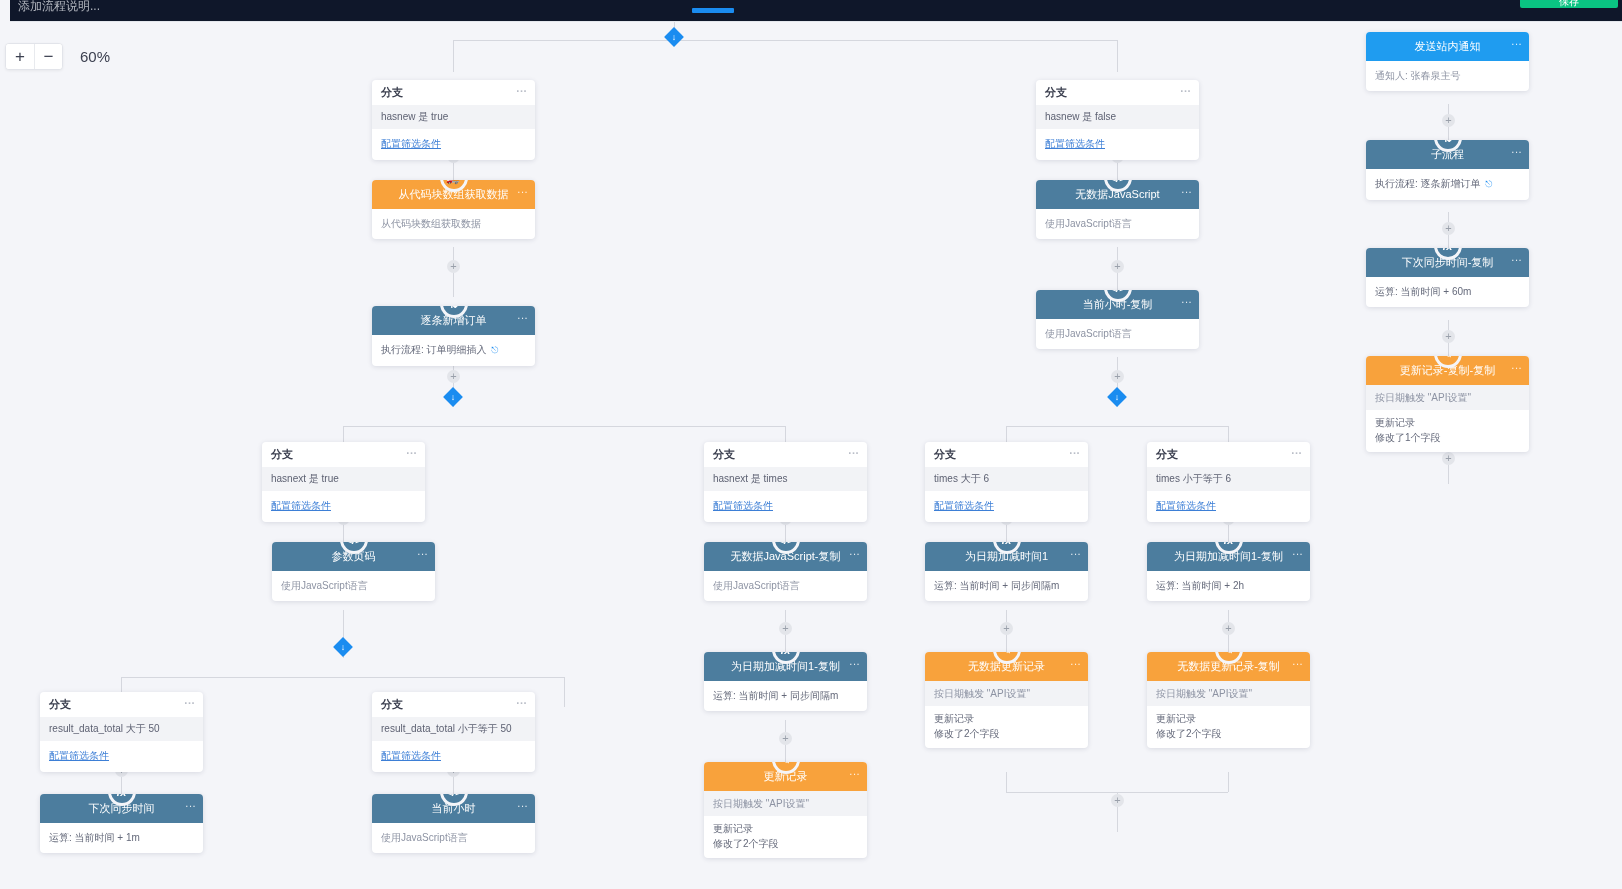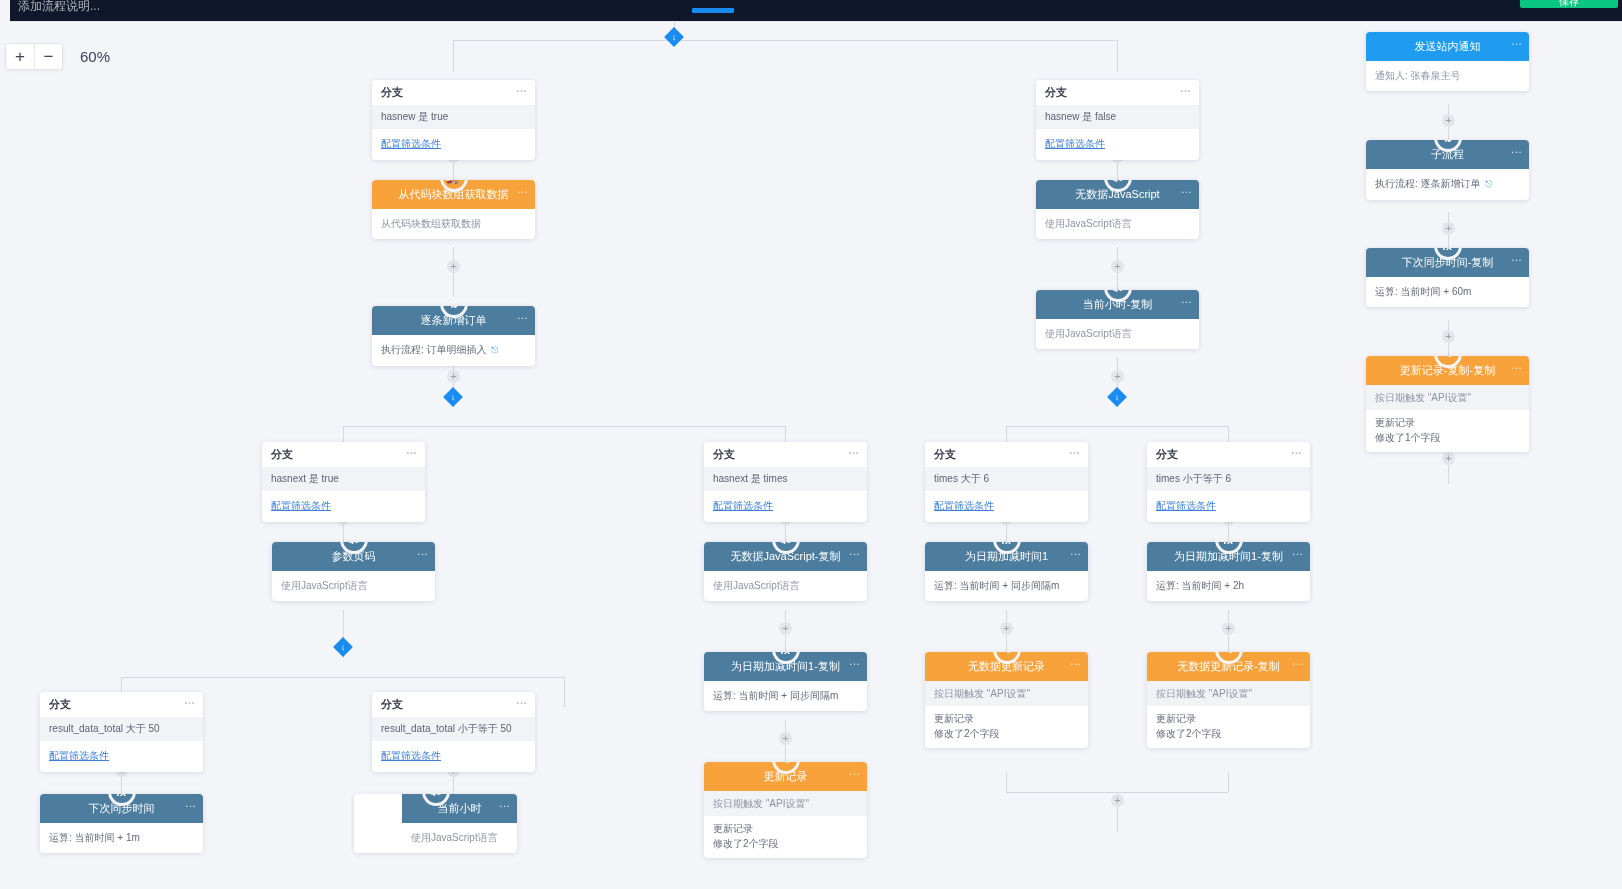--- a/index.html
+++ b/index.html
@@ -457,21 +457,21 @@
       <span class="node-dots">...</span>
     </div>
     <div class="node-body">
       <div class="node-line">
         <span>运算:</span>
         <span>当前时间 + 1m</span>
       </div>
     </div>
   </div>
 
-  <div class="node" style="left:354px; top:772px;padding-left:48px;">
+  <div class="node" style="left:372px; top:772px;">
     <div class="node-icon blue">&lt;/&gt;</div>
     <div class="node-hd blue">
       <span>当前小时</span>
       <span class="node-dots">...</span>
     </div>
     <div class="node-body">
       <div class="node-line muted">使用JavaScript语言</div>
     </div>
   </div>
 

